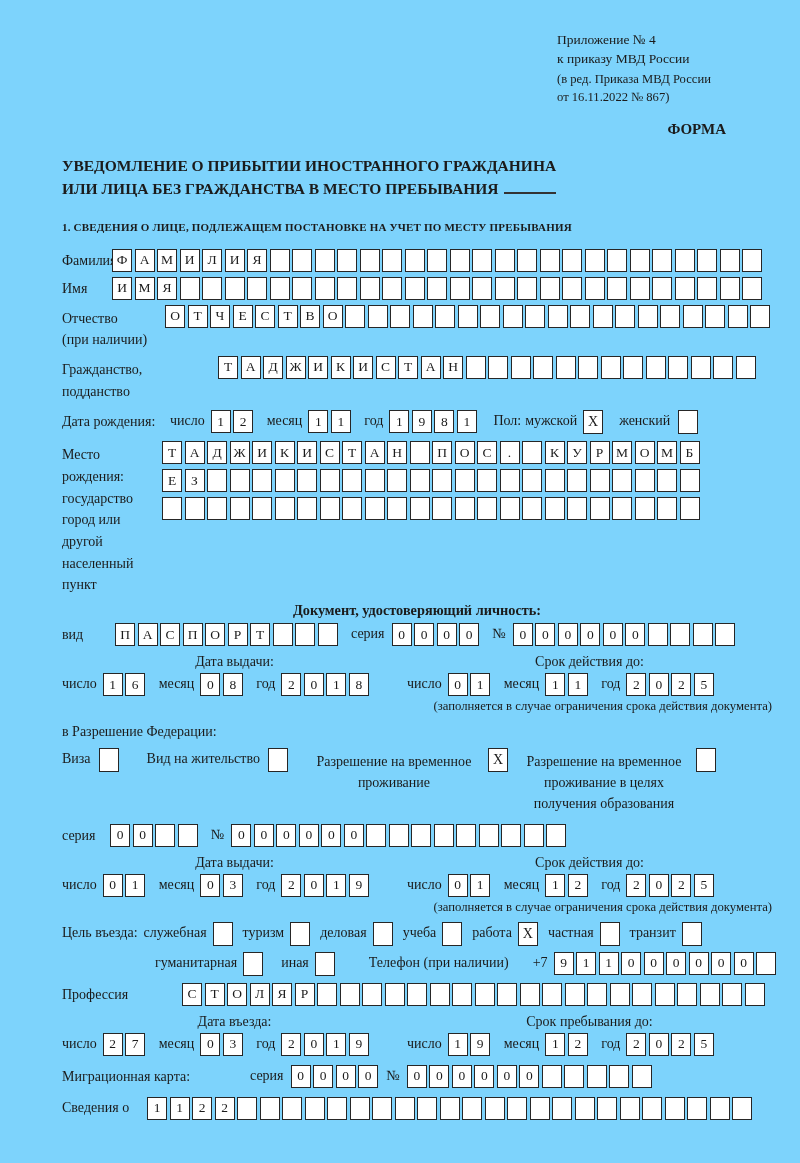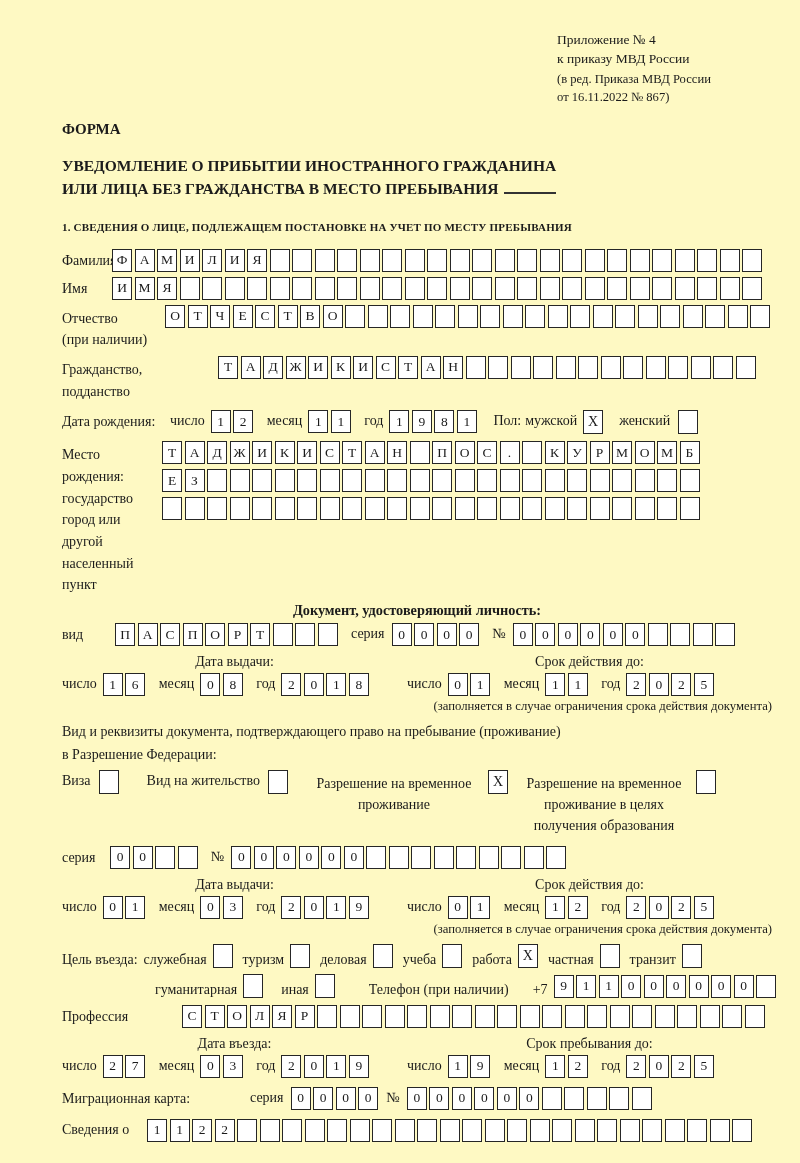--- a/index.html
+++ b/index.html
@@ -1,22 +1,22 @@
 <!DOCTYPE html>
 <html><head>
 <meta charset="utf-8">
 <style>
   * { box-sizing: border-box; margin: 0; padding: 0; }
   html, body { background: #ffffff; }
   body { font-family: "Liberation Serif", "DejaVu Serif", serif; color: #1b1b1b; }
-  .page { width: 800px; height: 1163px; padding: 30px 28px 0 62px; overflow: hidden; position: relative; background: #fef9c3; }
+  .page { width: 800px; height: 1163px; padding: 30px 28px 0 62px; overflow: hidden; position: relative; background: #7dd3fc; }
 
   .top-note { width: 205px; margin-left: auto; margin-right: 10px; font-size: 13.5px; line-height: 1.42; }
   .top-note .edition { font-size: 12.6px; margin-top: 3px; line-height: 1.42; }
-  .forma { padding-right: 46px; font-weight: bold; font-size: 15px; margin-top: 14px; }
+  .forma { text-align: right; padding-right: 46px; font-weight: bold; font-size: 15px; margin-top: 14px; }
 
   .title { font-weight: bold; font-size: 15.5px; line-height: 1.5; margin-top: 16px; }
   .blank-line { display: inline-block; width: 52px; border-bottom: 2px solid #333; height: 14px; margin-left: 6px; }
 
   .section-heading { font-weight: bold; font-size: 11px; margin-top: 20px; letter-spacing: 0.2px; }
 
   .row { display: flex; align-items: flex-start; margin-top: 5px; }
   .lbl { font-size: 14px; flex: none; padding-top: 3px; line-height: 1.35; }
   .sub { font-size: 14px; line-height: 1.55; }
 
@@ -47,21 +47,21 @@
   .note-right { text-align: right; font-size: 12.7px; margin-top: 3px; }
 
   .para { font-size: 14px; line-height: 1.6; margin-top: 7px; }
 
   .opts-row { display: flex; margin-top: 4px; }
   .opt { display: flex; align-items: flex-start; font-size: 14px; }
   .opt .optlabel { padding-top: 3px; margin-right: 8px; }
   .opt .optlabel.ctr { text-align: center; line-height: 1.5; }
   .gap12 { margin-left: 12px; font-family: Liberation Serif, serif; } .gap20 { margin-left: 20px; } .gap24 { margin-left: 28px; }
 
-  .purpose-row { display: flex; align-items: flex-end; margin-top: 7px; font-size: 14px; }
+  .purpose-row { display: flex; align-items: flex-start; margin-top: 7px; font-size: 14px; }
   .purpose-row .plabel { padding-top: 3px; margin-right: 6px; flex: none; }
   .purpose-row .pbox { margin-right: 10px; }
 
   .legal { display: flex; margin-top: 6px; }
 </style>
 </head>
 <body>
 
 <div class="page">
 
@@ -418,21 +418,20 @@
             <span class="cell">0</span>
             <span class="cell">2</span>
             <span class="cell">5</span>
           </span>
         </div>
     </div>
   </div>
   <div class="note-right">(заполняется в случае ограничения срока действия документа)</div>
 
   <div class="para">
-    <div>Вид и реквизиты документа, подтверждающего право на пребывание (проживание)</div>
     <div>в Разрешение Федерации:</div>
   </div>
 
   <div class="opts-row">
     <div class="opt">
       <span class="optlabel">Виза</span>
       <span class="cb"></span>
     </div>
     <div class="opt gap24">
       <span class="optlabel">Вид на жительство</span>

